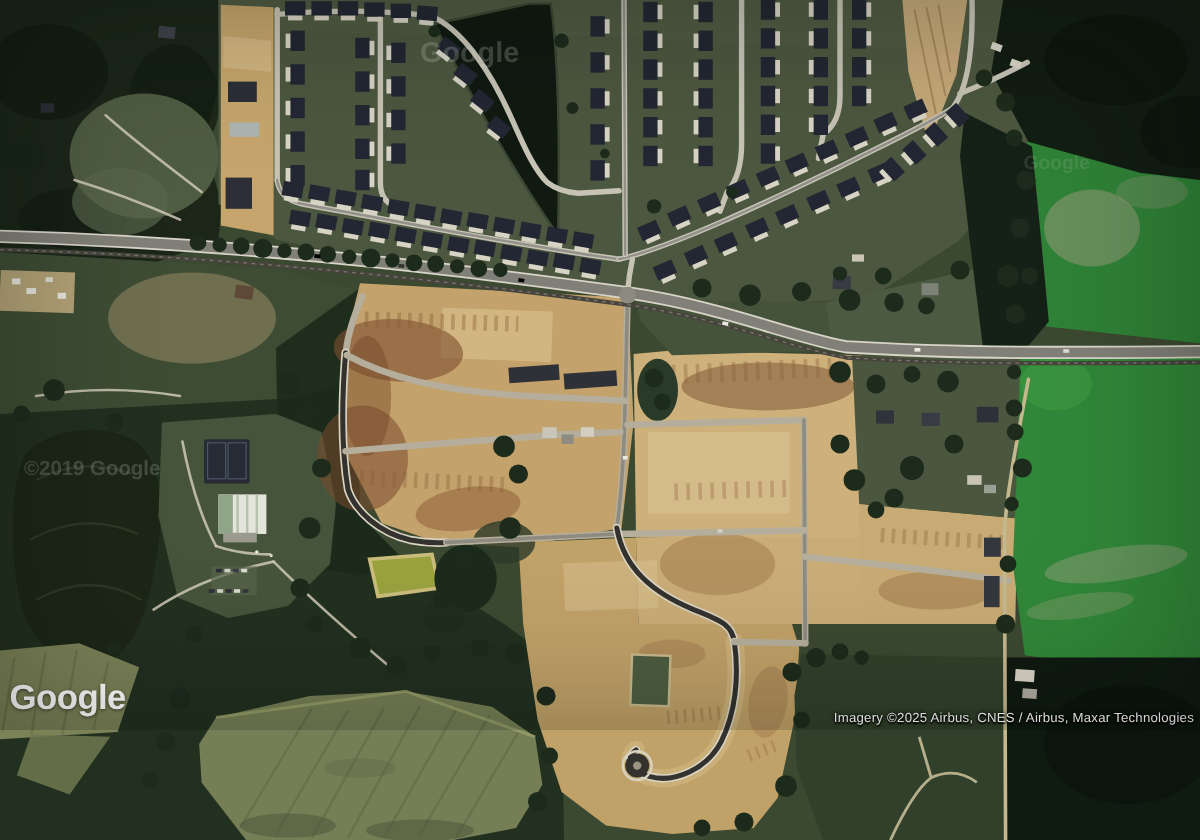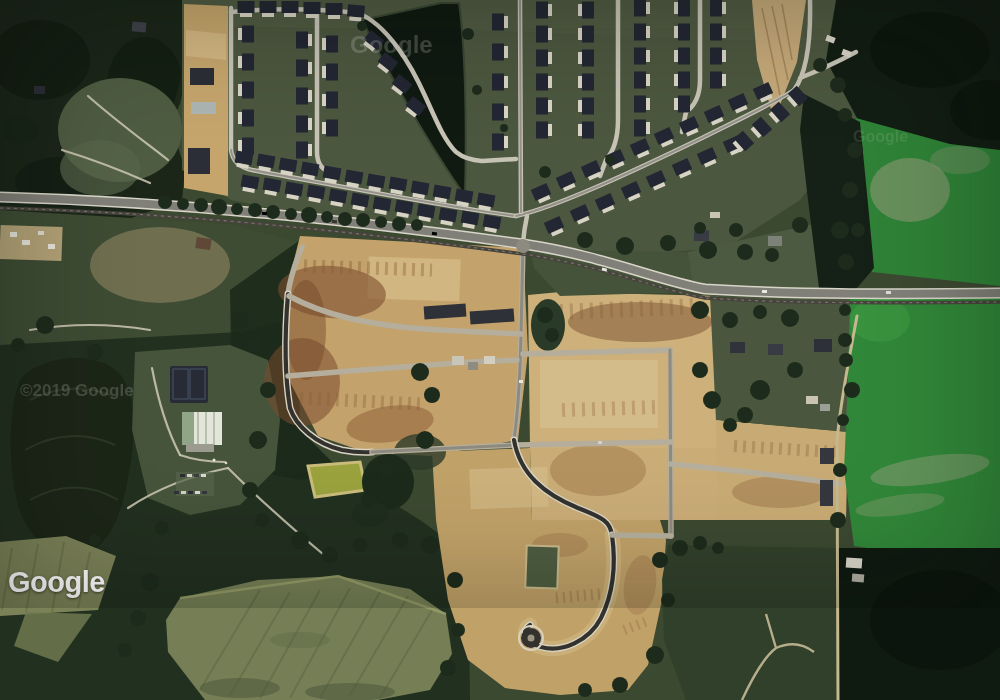--- a/index.html
+++ b/index.html
@@ -523,13 +523,14 @@
     <rect x="886" y="291" width="5" height="3" fill="#dcdcd4"></rect>
     <rect x="519" y="380" width="4" height="3" fill="#e8e8e0"></rect>
     <rect x="598" y="441" width="4" height="3" fill="#d0d0c8"></rect>
   </g>
 </svg>
 
   <div class="wm wm1">Google</div>
   <div class="wm wm2">©2019 Google</div>
   <div class="wm wm3">Google</div>
   <div class="logo">Google</div>
+  <div class="attrib">Imagery ©2025 Airbus, CNES / Airbus, Maxar Technologies</div>
 </div>
 
 </body></html>

